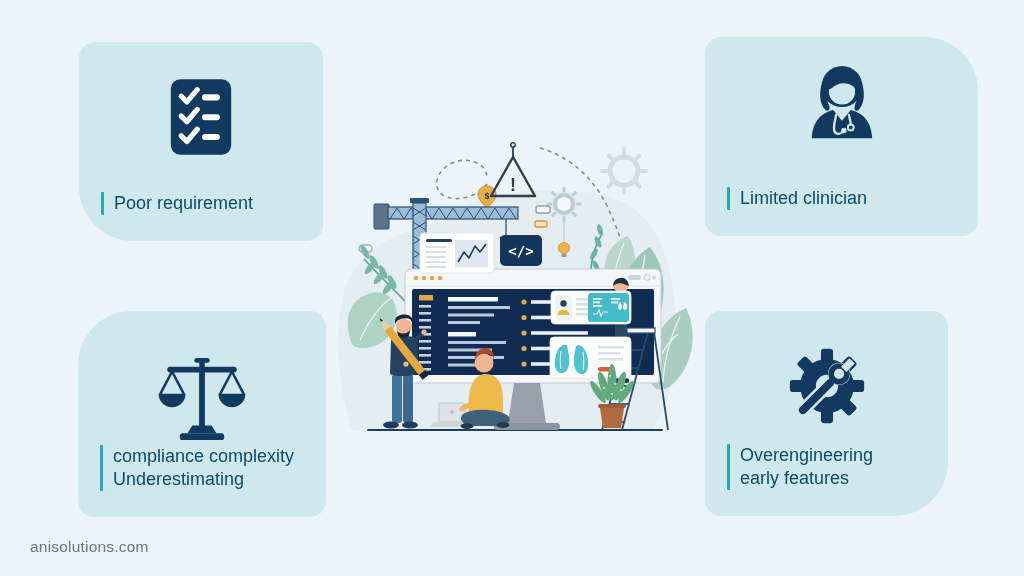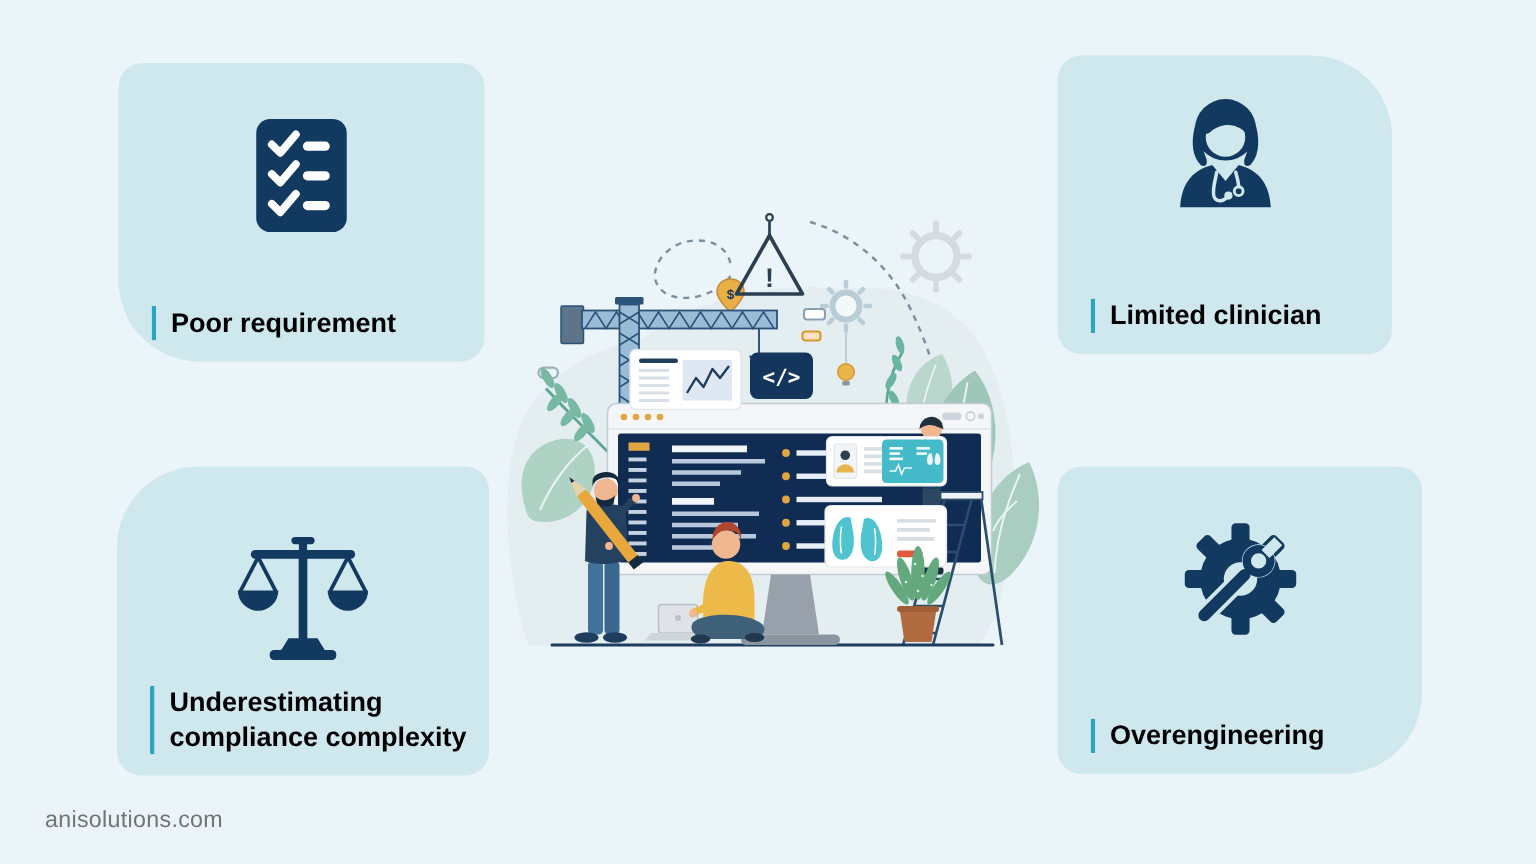--- a/index.html
+++ b/index.html
@@ -1,29 +1,29 @@
 <!DOCTYPE html>
 <html><head>
 <meta charset="utf-8">
 <style>
   html,body{margin:0;padding:0;}
   body{background:#ebf4f9;font-family:"Liberation Sans",sans-serif;}
   .stage{position:relative;width:1024px;height:576px;background:#ebf4f9;overflow:hidden;}
   .card{position:absolute;background:#cfe8ee;}
   #card-tl{left:79px;top:42px;width:244px;height:199px;border-radius:16px 16px 16px 54px;}
-  #card-tr{left:705px;top:37px;width:223px;height:199px;border-radius:16px 54px 16px 16px;}
+  #card-tr{left:705px;top:37px;width:273px;height:199px;border-radius:16px 54px 16px 16px;}
   #card-bl{left:78px;top:311px;width:248px;height:206px;border-radius:54px 16px 16px 16px;}
   #card-br{left:705px;top:311px;width:243px;height:205px;border-radius:16px 16px 54px 16px;}
   .card-icon{position:absolute;left:50%;transform:translateX(-50%);}
   #card-tl .card-icon{top:34px;}
   #card-tr .card-icon{top:26px;}
   #card-bl .card-icon{top:46px;}
   #card-br .card-icon{top:36px;}
-  .card-label{position:absolute;left:22px;bottom:14px;border-left:3px solid #2ca6bc;border-radius:1px;
-              padding-left:10px;font-size:18px;font-weight:bold;color:#000000;line-height:1.28;}
+  .card-label{position:absolute;left:22px;bottom:26px;border-left:3px solid #2ca6bc;border-radius:1px;
+              padding-left:10px;font-size:18px;font-weight:normal;color:#0c4a6e;line-height:1.28;}
   .card-label span{display:block;white-space:nowrap;}
   .illustration{position:absolute;left:330px;top:125px;width:370px;height:310px;}
   .footer{position:absolute;left:30px;top:538px;font-size:15.5px;color:#737373;letter-spacing:.2px;}
 </style>
 </head>
 <body>
 
 <div class="stage">
 
   <div class="card" id="card-tl">
@@ -73,22 +73,22 @@
         <rect x="-3" y="-34" width="6" height="60" fill="#12395f"></rect>
         <path d="M-31,-32 L-43,-9 M-31,-32 L-19,-9" stroke="#12395f" stroke-width="2.6" stroke-linecap="round"></path>
         <path d="M-45,-9 A14,14 0 0 0 -17,-9 Z" fill="#12395f"></path>
         <path d="M31,-32 L19,-9 M31,-32 L43,-9" stroke="#12395f" stroke-width="2.6" stroke-linecap="round"></path>
         <path d="M17,-9 A14,14 0 0 0 45,-9 Z" fill="#12395f"></path>
         <path d="M-10,24 L10,24 L15,32 L-15,32 Z" fill="#12395f"></path>
         <rect x="-23" y="32" width="46" height="7" rx="3" fill="#12395f"></rect>
       </svg>
     </div>
     <div class="card-label">
+      <span>compliance complexity</span>
       <span>Underestimating</span>
-      <span>compliance complexity</span>
     </div>
   </div>
 
   <div class="card" id="card-br">
     <div class="card-icon">
       <svg width="78" height="78" viewBox="-42 -42 84 84">
         <g fill="#12395f">
           <rect x="-6.5" y="-40" width="13" height="16" rx="3" transform="rotate(0)"></rect>
           <rect x="-6.5" y="-40" width="13" height="16" rx="3" transform="rotate(45)"></rect>
           <rect x="-6.5" y="-40" width="13" height="16" rx="3" transform="rotate(90)"></rect>
@@ -102,20 +102,21 @@
         <circle cx="0" cy="0" r="12" fill="#cfe8ee"></circle>
         <path d="M-27,27 L5,-5" stroke="#cfe8ee" stroke-width="14" stroke-linecap="round"></path>
         <circle cx="13" cy="-13" r="12" fill="#cfe8ee"></circle>
         <path d="M-26,26 L3,-3" stroke="#12395f" stroke-width="8.5" stroke-linecap="round"></path>
         <circle cx="13" cy="-13" r="8.5" fill="none" stroke="#12395f" stroke-width="6"></circle>
         <rect x="9" y="-33" width="8" height="13" fill="#cfe8ee" transform="rotate(45 13 -13)"></rect>
       </svg>
     </div>
     <div class="card-label">
       <span>Overengineering</span>
+      <span>early features</span>
     </div>
   </div>
 
   <svg class="illustration" viewBox="330 125 370 310">
 
     <path d="M352,430 C336,382 334,320 346,286 C358,253 392,233 430,225 C468,197 520,187 563,193 C608,187 648,207 662,247 C676,280 680,332 672,374 C668,402 660,421 652,430 Z" fill="#e4edf0"></path>
 
     <g stroke="#7a8ea0" stroke-width="1.6" fill="none" stroke-dasharray="4 4">
       <path d="M487,184 C478,197 455,203 443,195 C431,187 437,170 452,163 C468,156 487,163 487,178"></path>
       <path d="M540,148 C568,156 592,176 606,204 C618,228 624,248 627,268"></path>

